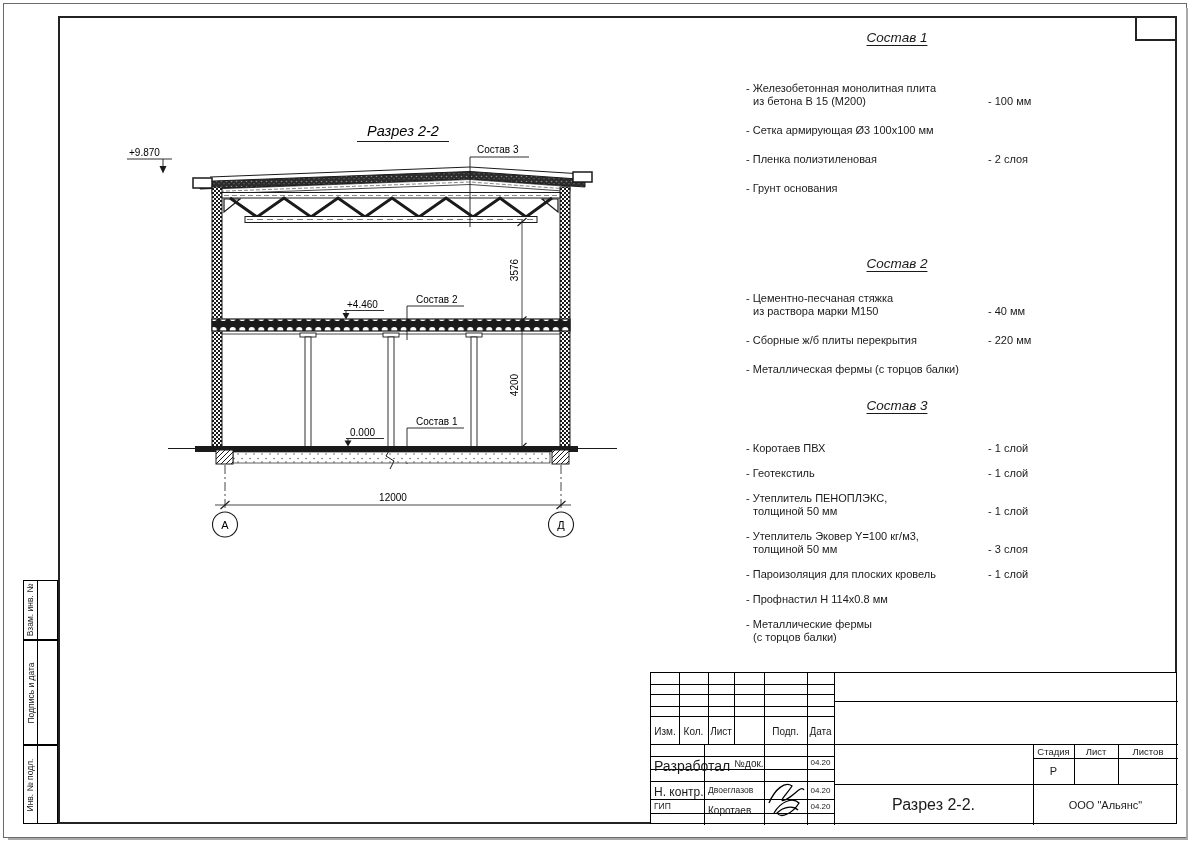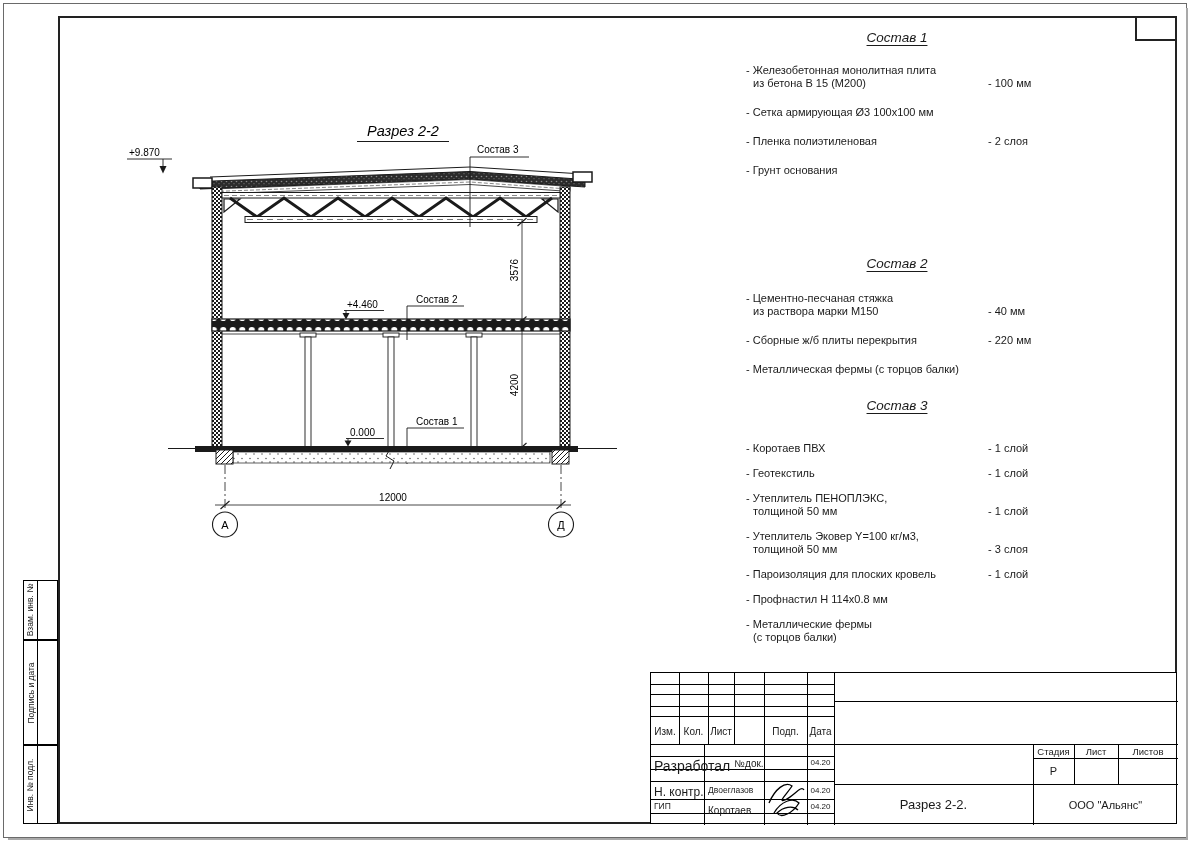--- a/index.html
+++ b/index.html
@@ -20,21 +20,21 @@
 
   
   .sec { position:absolute; left:746px; width:302px; }
   .sec-title { text-align:center; font-style:italic; font-size:13.5px; line-height:16px;
     text-decoration:underline; text-underline-offset:3px; }
   .items { margin-top:28px; }
   .item { display:flex; align-items:flex-end; margin-bottom:16px; font-size:11px; line-height:13px; }
   .nm { flex:1; white-space:nowrap; }
   .l2 { padding-left:7px; }
   .val { width:60px; flex:none; white-space:nowrap; }
-  .sec1 .items { margin-top:18px; }
+  .sec1 .items { margin-top:36px; }
   .sec2 .items { margin-top:20px; }
   .sec3 .items { margin-top:28px; }
   .sec3 .item { margin-bottom:12px; }
 
   
   svg.drawing { position:absolute; left:120px; top:110px; width:545px; height:450px;
     font-family:"Liberation Sans", sans-serif; }
 
   
   .tb { left:650px; top:672px; width:527px; height:152px; border:1px solid #000; background:#fff; }
@@ -361,15 +361,15 @@
   <svg class="abs" style="left:114px;top:104px;width:42px;height:44px;" viewBox="0 0 42 44">
     <path d="M4,26 C10,12 20,4 27,9 C22,17 12,26 20,23 C30,18 36,8 39,13" fill="none" stroke="#000" stroke-width="1.3"></path>
     <path d="M9,36 C16,24 28,20 34,26 C28,36 16,42 12,36 C18,30 28,28 33,33" fill="none" stroke="#000" stroke-width="1.3"></path>
   </svg>
 
   <div class="txt ctr" style="left:382px;top:71px;width:41px;height:14px;font-size:9.5px;">Стадия</div>
   <div class="txt ctr" style="left:423px;top:71px;width:44px;height:14px;font-size:9.5px;">Лист</div>
   <div class="txt ctr" style="left:467px;top:71px;width:60px;height:14px;font-size:9.5px;">Листов</div>
   <div class="txt ctr" style="left:382px;top:85px;width:41px;height:26px;font-size:11px;">Р</div>
 
-  <div class="txt ctr" style="left:183px;top:111px;width:199px;height:41px;font-size:13px;">Разрез 2-2.</div>
+  <div class="txt ctr" style="left:183px;top:111px;width:199px;height:41px;font-size:16px;">Разрез 2-2.</div>
   <div class="txt ctr" style="left:382px;top:111px;width:145px;height:41px;font-size:11px;">ООО "Альянс"</div>
 </div>
 
 </body></html>

